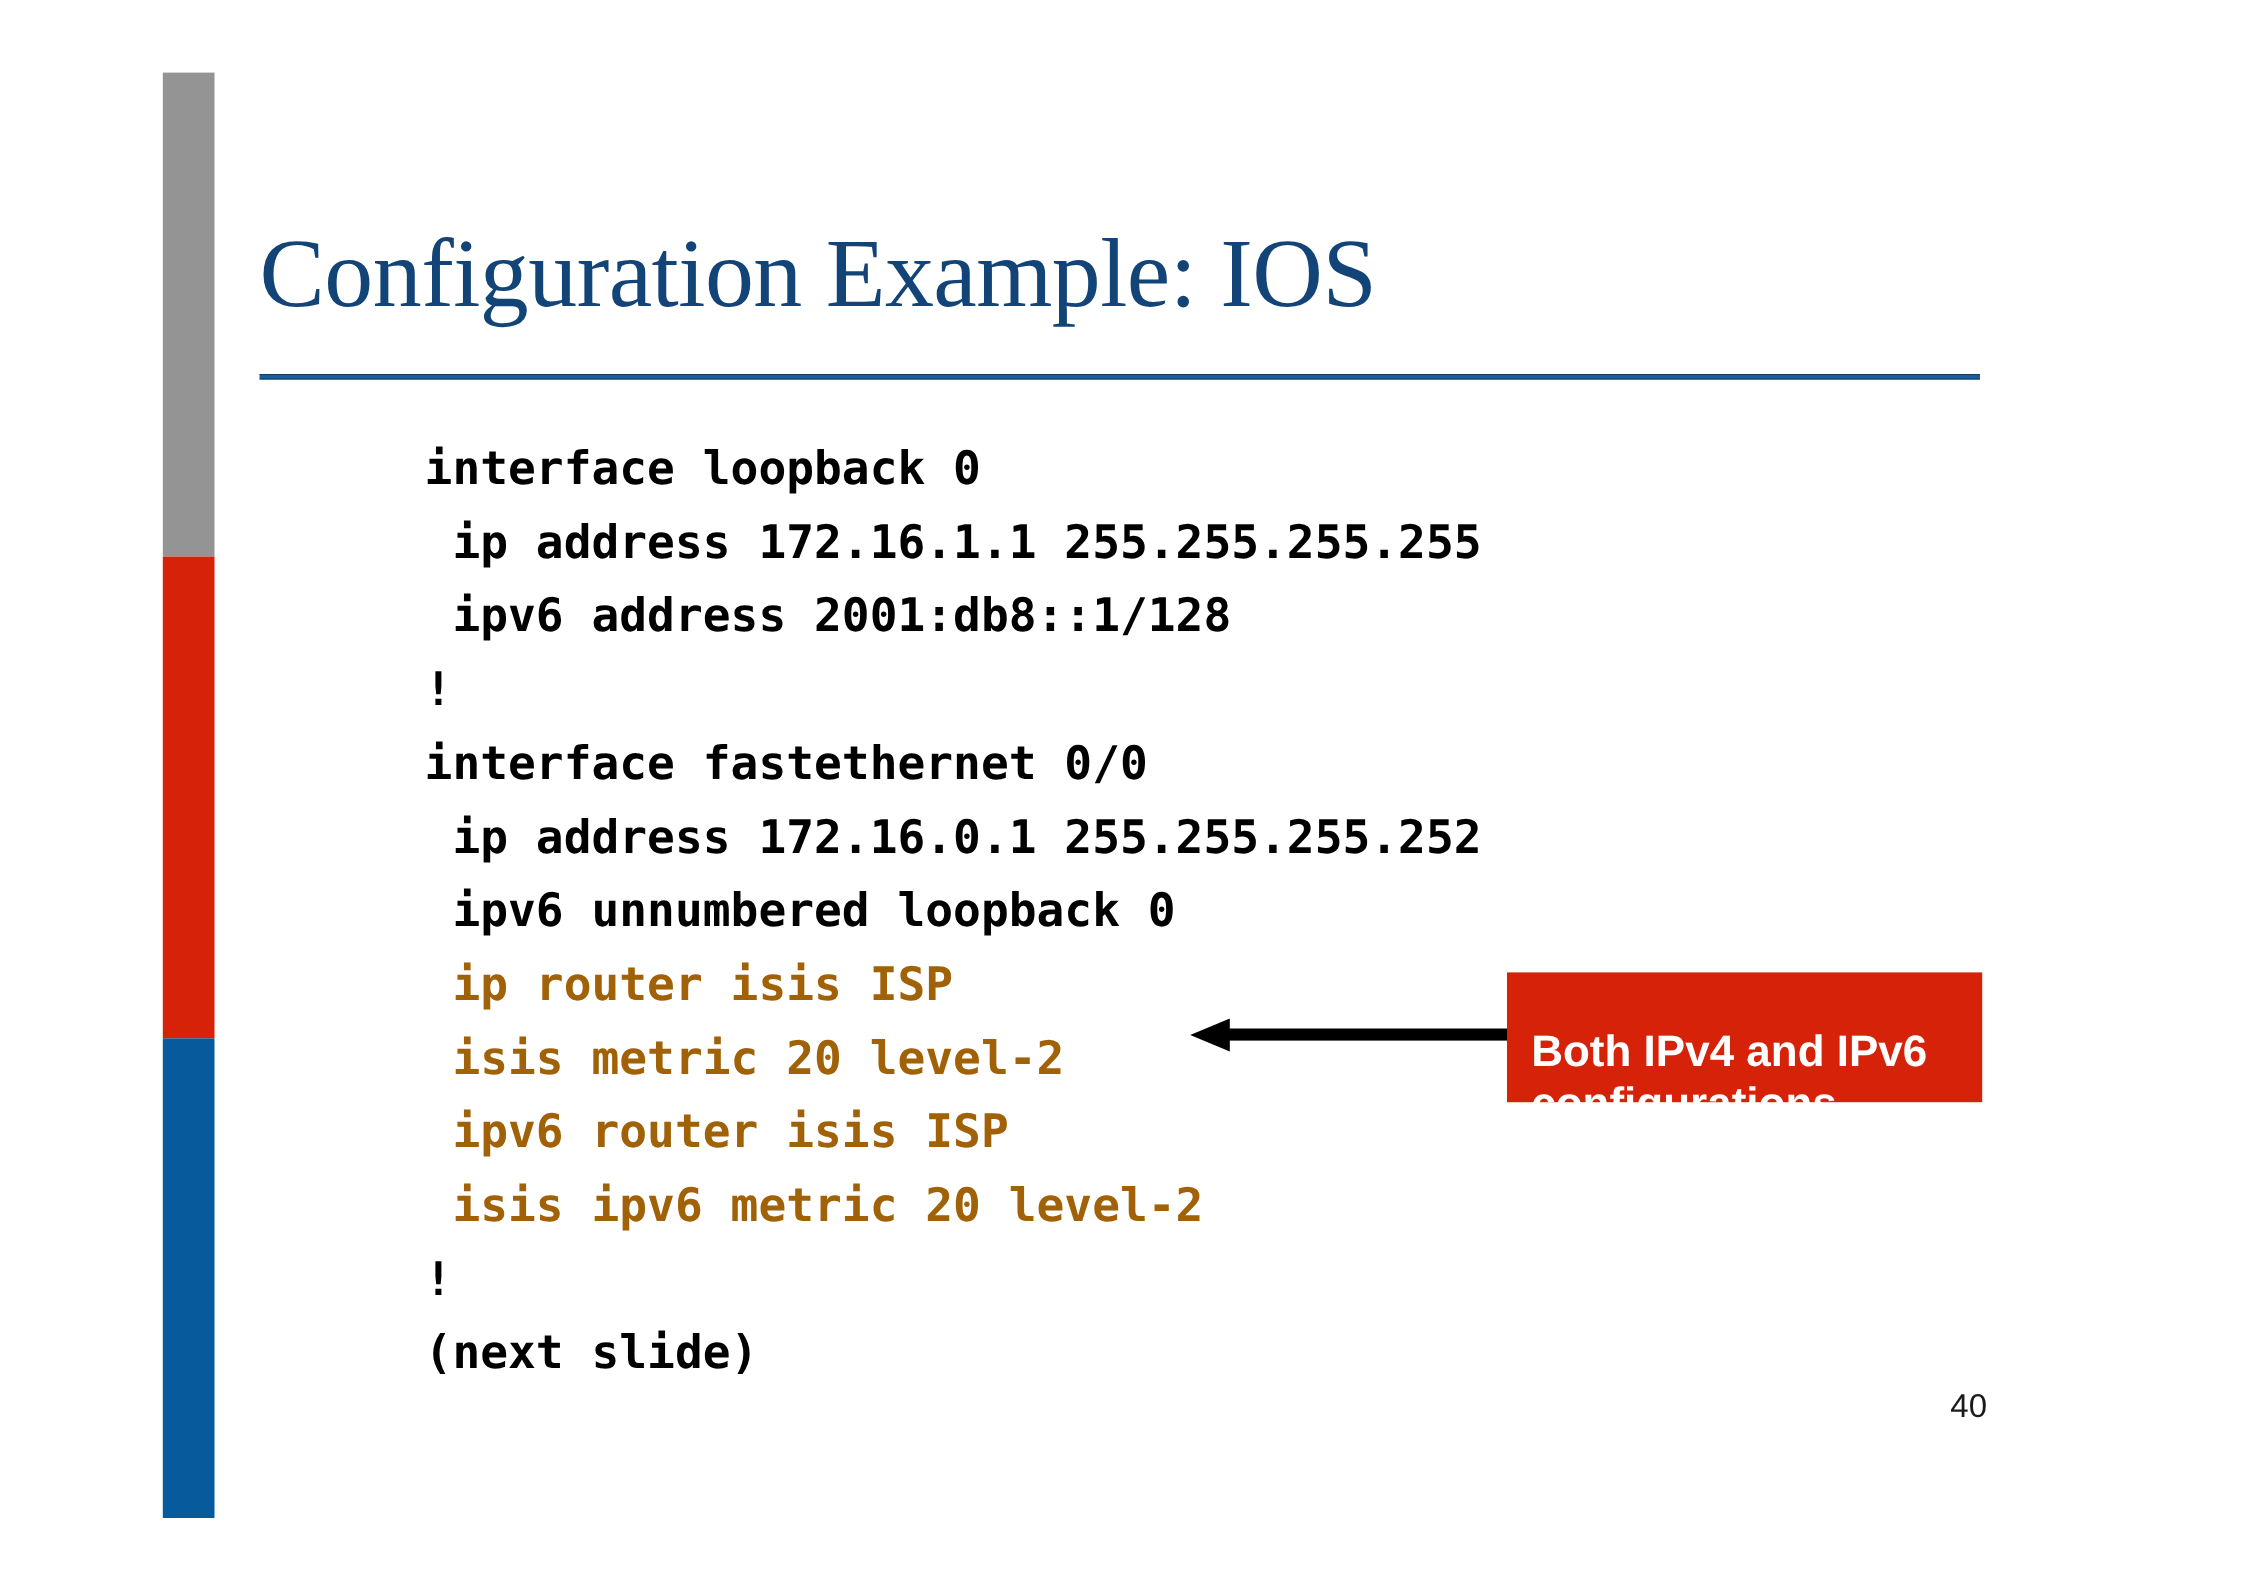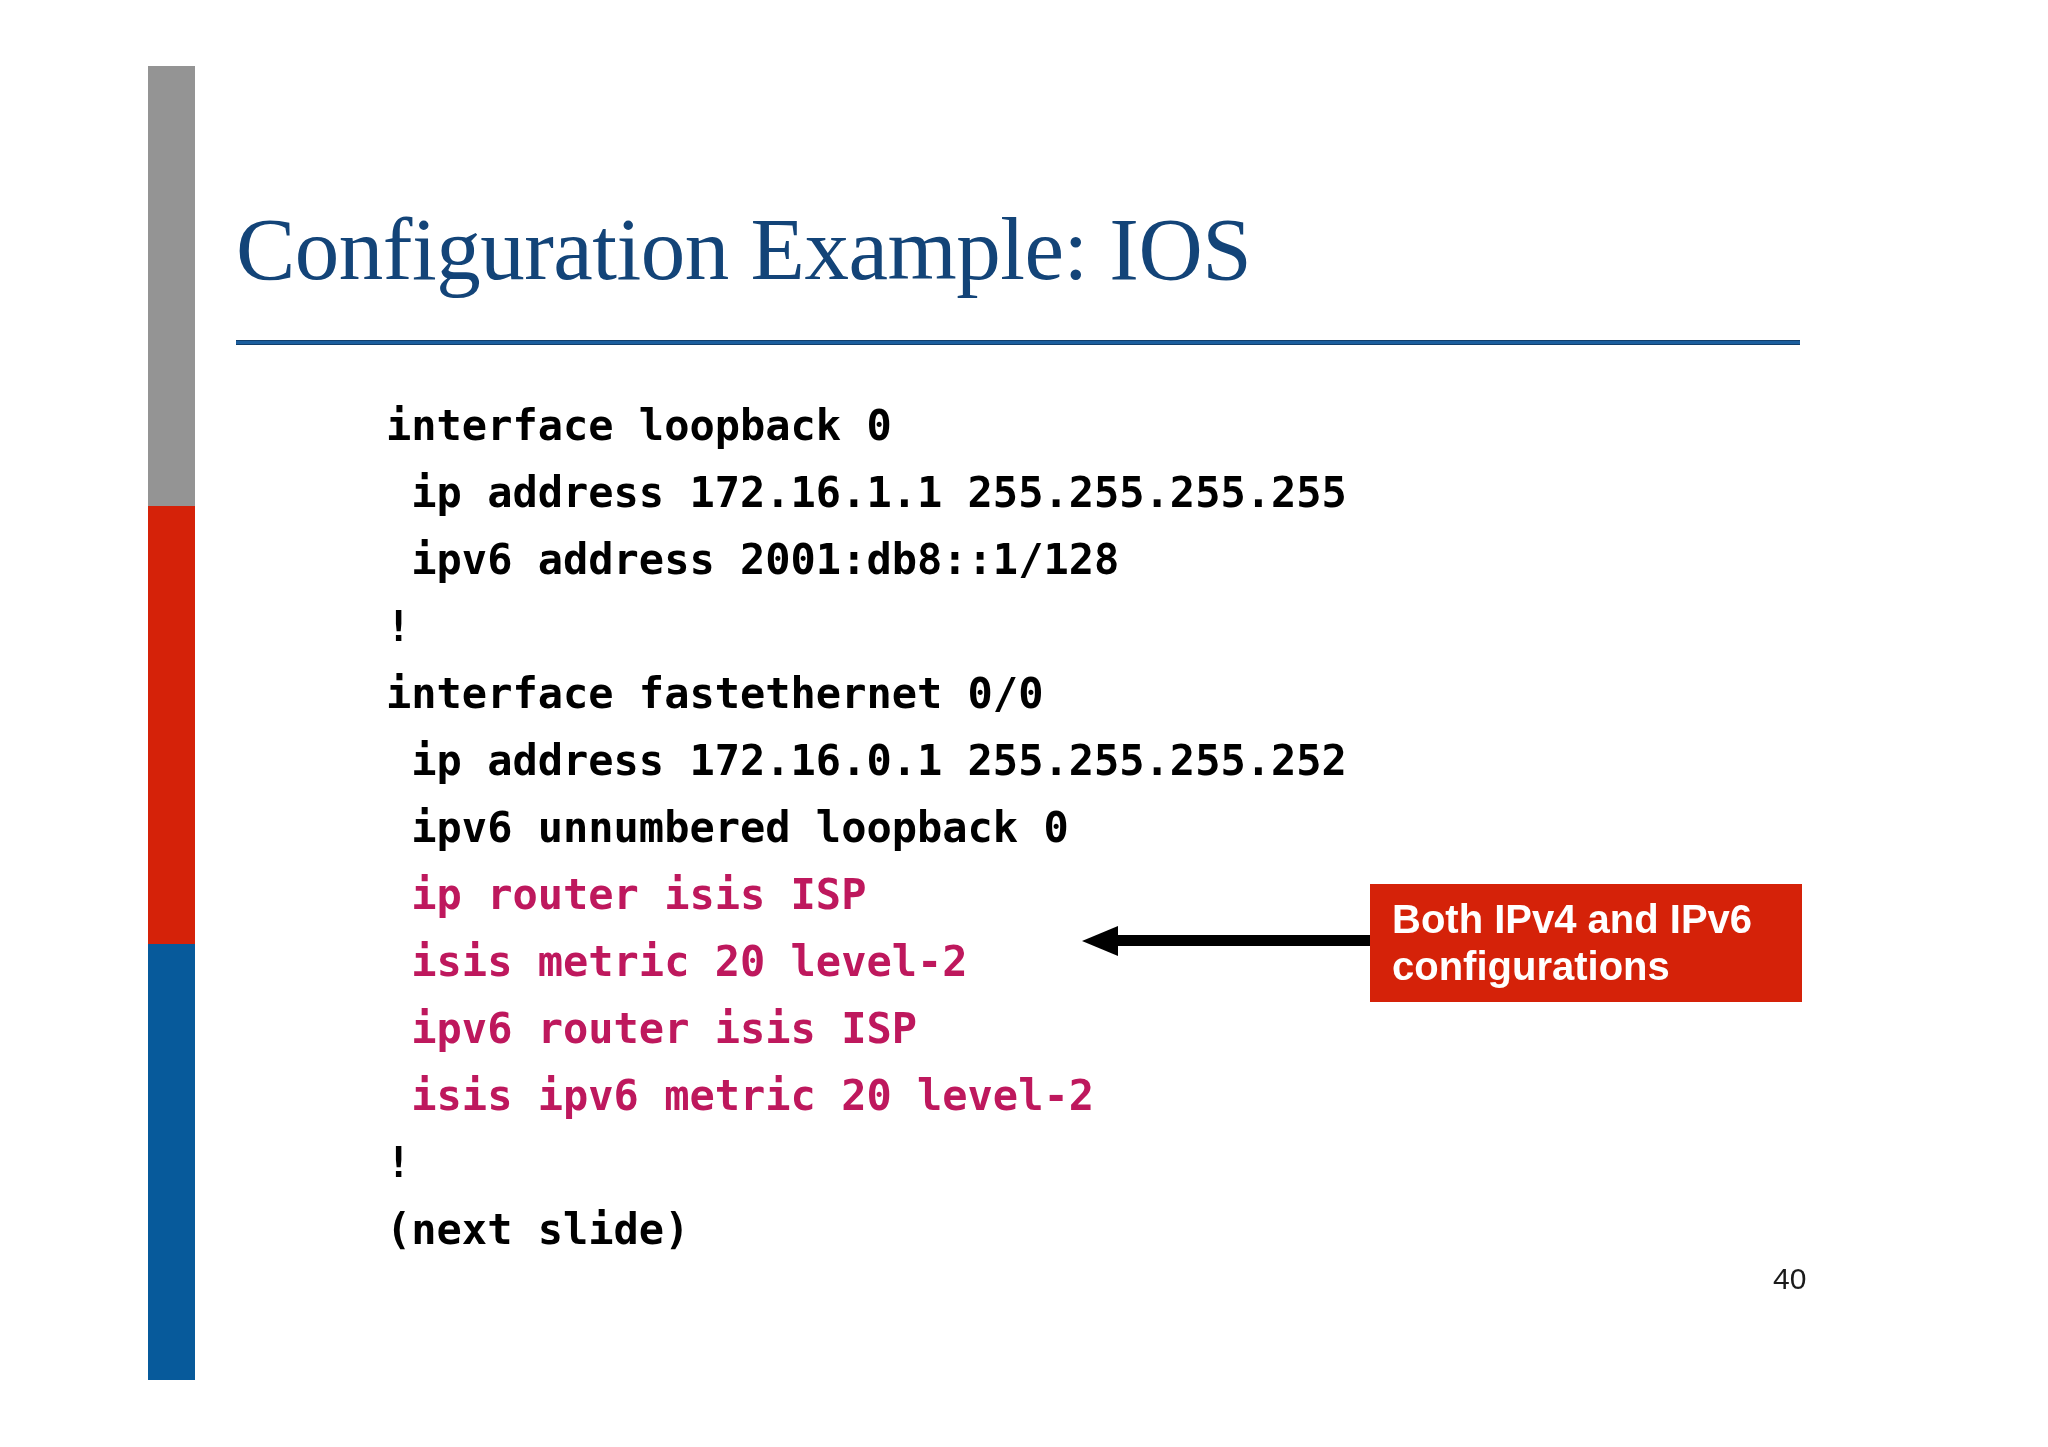--- a/index.html
+++ b/index.html
@@ -61,40 +61,41 @@
     left: 386px;
     top: 392px;
     font-family: "DejaVu Sans Mono", "Liberation Mono", monospace;
     font-size: 42px;
     font-weight: 700;
     line-height: 67px;
     color: #000000;
     white-space: pre;
   }
   .code-line { display: block; height: 67px; }
-  .code-line.blue { color: #be185d; }
+  .code-line.blue { color: #a16207; }
 
   
   .callout-box {
     position: absolute;
     left: 1370px;
     top: 884px;
     width: 432px;
     height: 118px;
     background: #d52209;
     box-sizing: border-box;
     padding: 12px 18px 0 22px;
   }
   .callout-text {
     font-family: "Liberation Sans", sans-serif;
     font-size: 40px;
     font-weight: 700;
     line-height: 47px;
     color: #ffffff;
     white-space: pre-line;
+    margin-top: 37px;
   }
 
   .callout-arrow {
     position: absolute;
     left: 1082px;
     top: 920px;
     width: 292px;
     height: 42px;
   }
 

